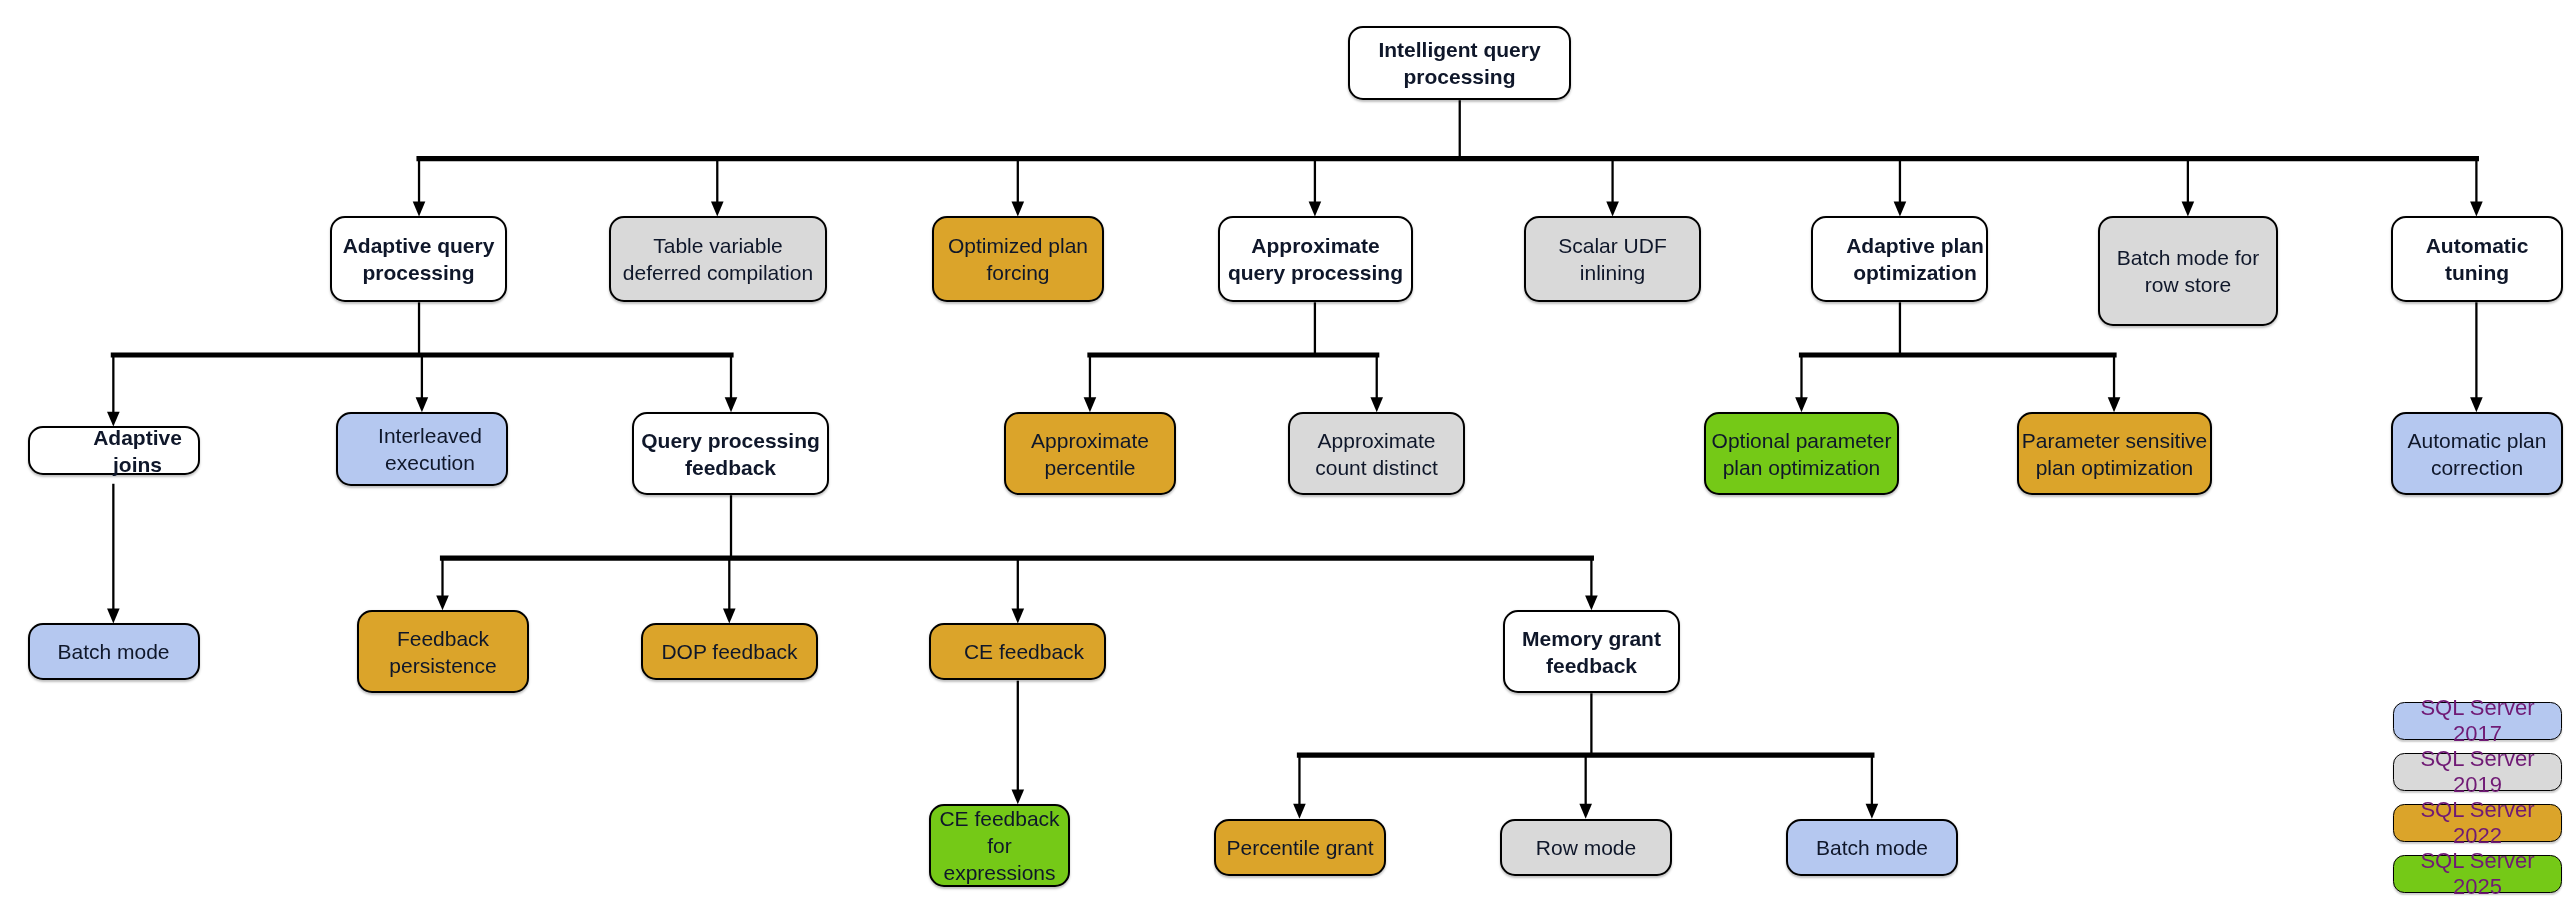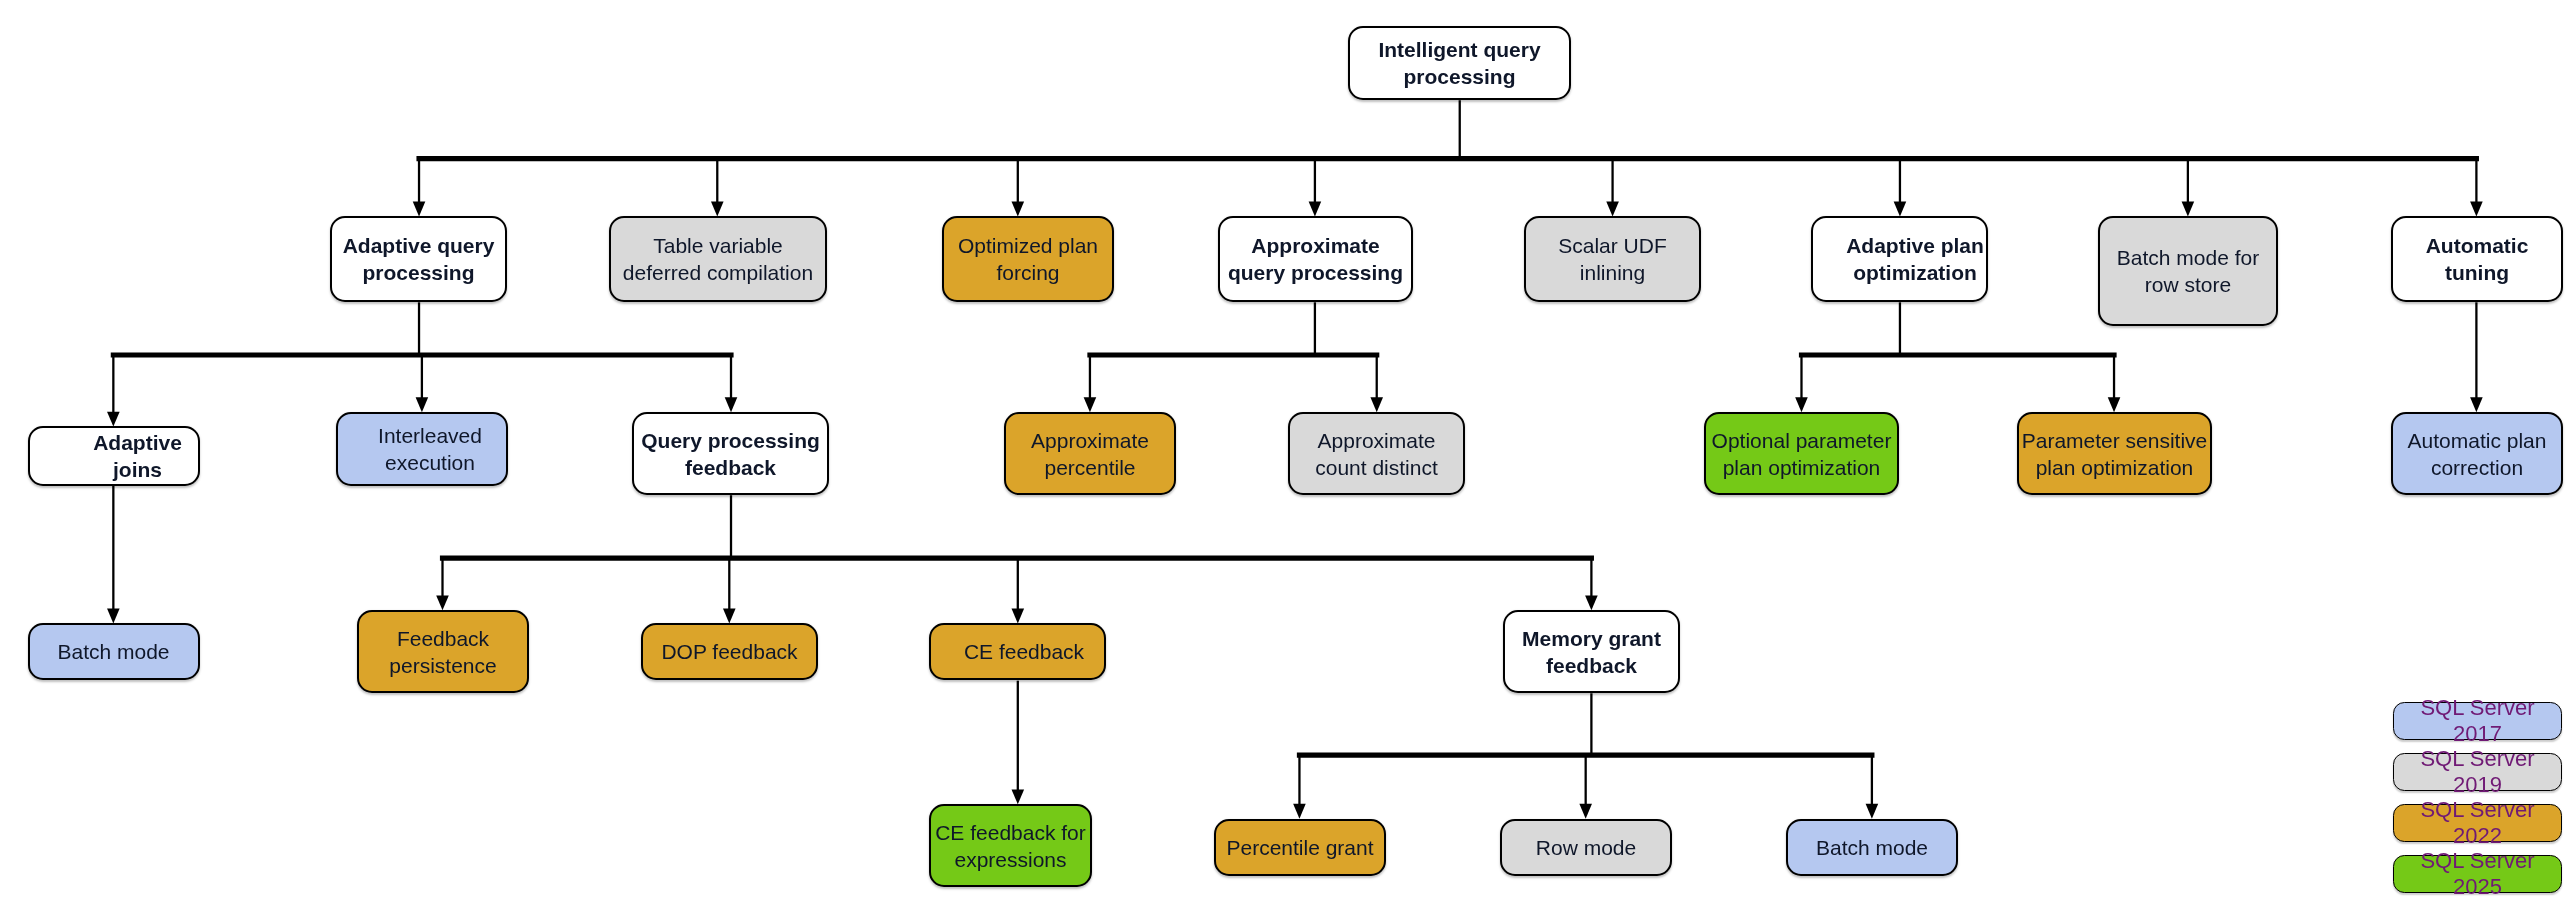--- a/index.html
+++ b/index.html
@@ -126,33 +126,33 @@
       <line x1="3270" y1="1319" x2="3270" y2="1406" stroke="#000000" stroke-width="4"></line>
       <polygon points="3259,1404 3281,1404 3270,1430" fill="#000000"></polygon>
     </svg>
   <div id="nodes-layer">
       <div class="node bold" style="left: 1348px; top: 26px; width: 223px; height: 74px; background: rgb(255, 255, 255);">Intelligent query
 processing</div>
       <div class="node bold" style="left: 330px; top: 216px; width: 177px; height: 86px; background: rgb(255, 255, 255);">Adaptive query
 processing</div>
       <div class="node" style="left: 609px; top: 216px; width: 218px; height: 86px; background: rgb(217, 217, 217);">Table variable
 deferred compilation</div>
-      <div class="node" style="left: 932px; top: 216px; width: 172px; height: 86px; background: rgb(219, 164, 42); margin-left: 10px;">Optimized plan
+      <div class="node" style="left: 932px; top: 216px; width: 172px; height: 86px; background: rgb(219, 164, 42);">Optimized plan
 forcing</div>
       <div class="node bold" style="left: 1218px; top: 216px; width: 195px; height: 86px; background: rgb(255, 255, 255);">Approximate
 query processing</div>
       <div class="node" style="left: 1524px; top: 216px; width: 177px; height: 86px; background: rgb(217, 217, 217);">Scalar UDF
 inlining</div>
       <div class="node bold" style="left: 1811px; top: 216px; width: 177px; height: 86px; background: rgb(255, 255, 255); padding-left: 31px;">Adaptive plan
 optimization</div>
       <div class="node" style="left: 2098px; top: 216px; width: 180px; height: 110px; background: rgb(217, 217, 217);">Batch mode for
 row store</div>
       <div class="node bold" style="left: 2391px; top: 216px; width: 172px; height: 86px; background: rgb(255, 255, 255);">Automatic
 tuning</div>
-      <div class="node bold" style="left: 27.5px; top: 426px; width: 172px; height: 60px; background: rgb(255, 255, 255); padding-left: 48px;">Adaptive joins</div>
+      <div class="node bold" style="left: 27.5px; top: 426px; width: 172px; height: 49px; background: rgb(255, 255, 255); padding-left: 48px;">Adaptive joins</div>
       <div class="node" style="left: 336px; top: 412px; width: 172px; height: 74px; background: rgb(181, 200, 240); padding-left: 16px;">Interleaved
 execution</div>
       <div class="node bold" style="left: 632px; top: 412px; width: 197px; height: 83px; background: rgb(255, 255, 255);">Query processing
 feedback</div>
       <div class="node" style="left: 1004px; top: 412px; width: 172px; height: 83px; background: rgb(219, 164, 42);">Approximate
 percentile</div>
       <div class="node" style="left: 1288px; top: 412px; width: 177px; height: 83px; background: rgb(217, 217, 217);">Approximate
 count distinct</div>
       <div class="node" style="left: 1704px; top: 412px; width: 195px; height: 83px; background: rgb(117, 201, 23);">Optional parameter
 plan optimization</div>
@@ -160,21 +160,21 @@
 plan optimization</div>
       <div class="node" style="left: 2391px; top: 412px; width: 172px; height: 83px; background: rgb(181, 200, 240);">Automatic plan
 correction</div>
       <div class="node" style="left: 27.5px; top: 623px; width: 172px; height: 57px; background: rgb(181, 200, 240);">Batch mode</div>
       <div class="node" style="left: 357px; top: 610px; width: 172px; height: 83px; background: rgb(219, 164, 42);">Feedback
 persistence</div>
       <div class="node" style="left: 641px; top: 623px; width: 177px; height: 57px; background: rgb(219, 164, 42);">DOP feedback</div>
       <div class="node" style="left: 929px; top: 623px; width: 177px; height: 57px; background: rgb(219, 164, 42); padding-left: 13px;">CE feedback</div>
       <div class="node bold" style="left: 1503px; top: 610px; width: 177px; height: 83px; background: rgb(255, 255, 255);">Memory grant
 feedback</div>
-      <div class="node" style="left: 929px; top: 804px; width: 163px; height: 83px; background: rgb(117, 201, 23);">CE feedback for
+      <div class="node" style="left: 929px; top: 804px; width: 141px; height: 83px; background: rgb(117, 201, 23);">CE feedback for
 expressions</div>
       <div class="node" style="left: 1214px; top: 819px; width: 172px; height: 57px; background: rgb(219, 164, 42);">Percentile grant</div>
       <div class="node" style="left: 1500px; top: 819px; width: 172px; height: 57px; background: rgb(217, 217, 217);">Row mode</div>
       <div class="node" style="left: 1786px; top: 819px; width: 172px; height: 57px; background: rgb(181, 200, 240);">Batch mode</div>
     </div>
   <div id="legend-layer">
       <div class="legend-pill" style="left: 2393px; top: 702px; width: 169px; height: 38px; background: rgb(181, 200, 240);">SQL Server 2017</div>
       <div class="legend-pill" style="left: 2393px; top: 753px; width: 169px; height: 38px; background: rgb(217, 217, 217);">SQL Server 2019</div>
       <div class="legend-pill" style="left: 2393px; top: 804px; width: 169px; height: 38px; background: rgb(219, 164, 42);">SQL Server 2022</div>
       <div class="legend-pill" style="left: 2393px; top: 855px; width: 169px; height: 38px; background: rgb(117, 201, 23);">SQL Server 2025</div>

